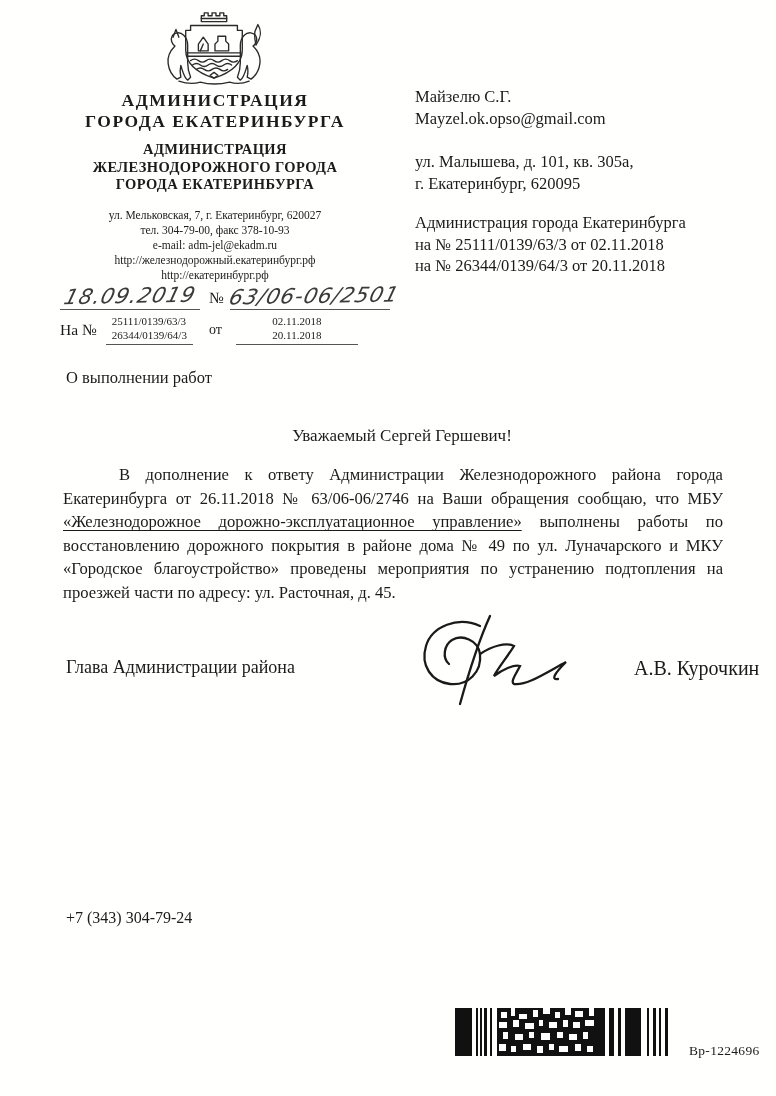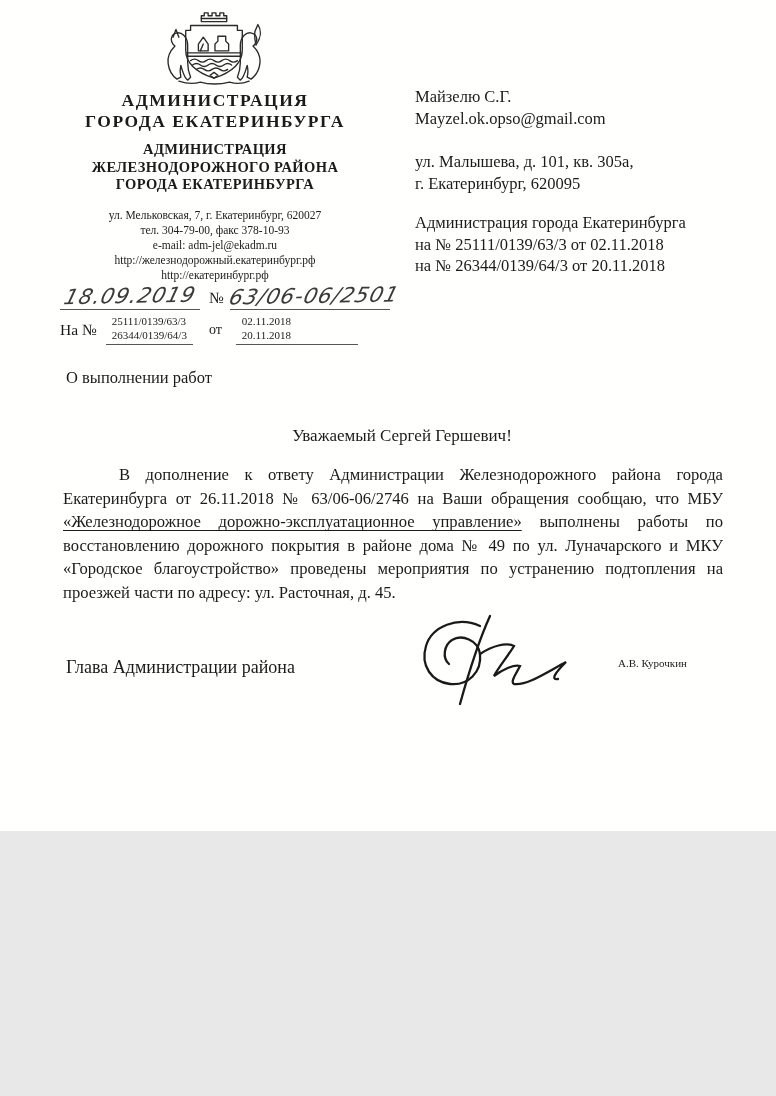--- a/index.html
+++ b/index.html
@@ -1,17 +1,17 @@
 <!DOCTYPE html>
 <html><head>
 <meta charset="utf-8">
 <style>
   html,body{margin:0;padding:0;background:#e8e8e8;}
   .page{
-    position:relative;width:776px;height:831px;background:#fffffe;
+    position:relative;width:776px;height:1096px;background:#fffffe;
     font-family:"Liberation Serif", serif;color:#1b1b1b;overflow:hidden;
   }
   
   .emblem{position:absolute;left:150px;top:6px;width:128px;height:80px;}
   
   .letterhead{position:absolute;left:38px;top:90px;width:354px;text-align:center;}
   .org-main{font-size:17.5px;font-weight:bold;letter-spacing:1.5px;line-height:21px;}
   .org-sub{font-size:14.5px;font-weight:bold;letter-spacing:.4px;line-height:17.5px;}
   .org-sub-wrap{margin-top:9px;}
   .addr-wrap{margin-top:14px;}
@@ -24,37 +24,37 @@
   .hw-num-box{width:160px;}
   .hw{
     font-family:"DejaVu Sans", sans-serif;font-style:italic;font-size:21px;
     display:inline-block;transform:skewX(-16deg) rotate(-1deg);color:#3a3a3a;
     letter-spacing:1px;white-space:nowrap;
   }
   .no-label{font-size:15.5px;margin:0 6px 3px 9px;}
   .ref-row2{display:flex;align-items:center;margin-top:5px;}
   .na-label{font-size:15.5px;margin-right:9px;}
   .stack{font-size:11px;line-height:13.5px;border-bottom:1.2px solid #555;padding:0 6px 2px 6px;}
-  .stack.dates{text-align:left;min-width:110px;margin-left:0;}
+  .stack.dates{text-align:center;min-width:110px;margin-left:0;}
   .ot-label{font-size:14px;margin:0 14px 0 16px;}
   
   .recipient{position:absolute;left:415px;top:86px;width:350px;font-size:16.5px;line-height:21.5px;}
   .rec-email{}
   .rec-addr{margin-top:22px;}
   .rec-copy{margin-top:18px;}
   
   .subject{position:absolute;left:66px;top:368px;font-size:16.5px;}
   .salutation{position:absolute;left:72px;top:426px;width:660px;text-align:center;font-size:17px;}
   .body-text{position:absolute;left:63px;top:463px;width:660px;font-size:16.6px;line-height:23.6px;text-align:justify;}
   .body-text p{margin:0;text-indent:56px;}
   .ul-phrase{text-decoration:underline;text-underline-offset:3px;}
   
   .sig-position{position:absolute;left:66px;top:657px;font-size:18px;}
   .sig-script{position:absolute;left:398px;top:612px;width:200px;height:100px;}
-  .sig-name{position:absolute;left:618px;top:657px;font-size:11px;}
+  .sig-name{position:absolute;left:634px;top:657px;font-size:20px;}
   
   .contact{position:absolute;left:66px;top:907px;font-size:16px;line-height:22.5px;}
   
   .barcode{position:absolute;left:455px;top:1008px;}
   .barcode-label{position:absolute;left:689px;top:1043px;font-size:13.5px;letter-spacing:.3px;}
 </style>
 </head>
 <body>
 
 <div class="page">
@@ -87,21 +87,21 @@
     <path d="M107,40 c5,-7 6,-15 2,-21 l-3,7 c-1,5 0,9 1,14 z"></path>
 
     <path d="M28,77 q12,4 22,1 q14,4 30,0 q10,3 20,-1"></path>
   </svg>
 
   <div class="letterhead">
     <div class="org-main">АДМИНИСТРАЦИЯ</div>
     <div class="org-main">ГОРОДА  ЕКАТЕРИНБУРГА</div>
     <div class="org-sub-wrap">
       <div class="org-sub">АДМИНИСТРАЦИЯ</div>
-      <div class="org-sub">ЖЕЛЕЗНОДОРОЖНОГО РАЙОНА</div>
+      <div class="org-sub">ЖЕЛЕЗНОДОРОЖНОГО ГОРОДА</div>
       <div class="org-sub">ГОРОДА  ЕКАТЕРИНБУРГА</div>
     </div>
     <div class="addr-wrap">
       <div class="addr-line">ул. Мельковская, 7, г. Екатеринбург, 620027</div>
       <div class="addr-line">тел. 304-79-00, факс 378-10-93</div>
       <div class="addr-line">e-mail: adm-jel@ekadm.ru</div>
       <div class="addr-line">http://железнодорожный.екатеринбург.рф</div>
       <div class="addr-line">http://екатеринбург.рф</div>
     </div>
   </div>

